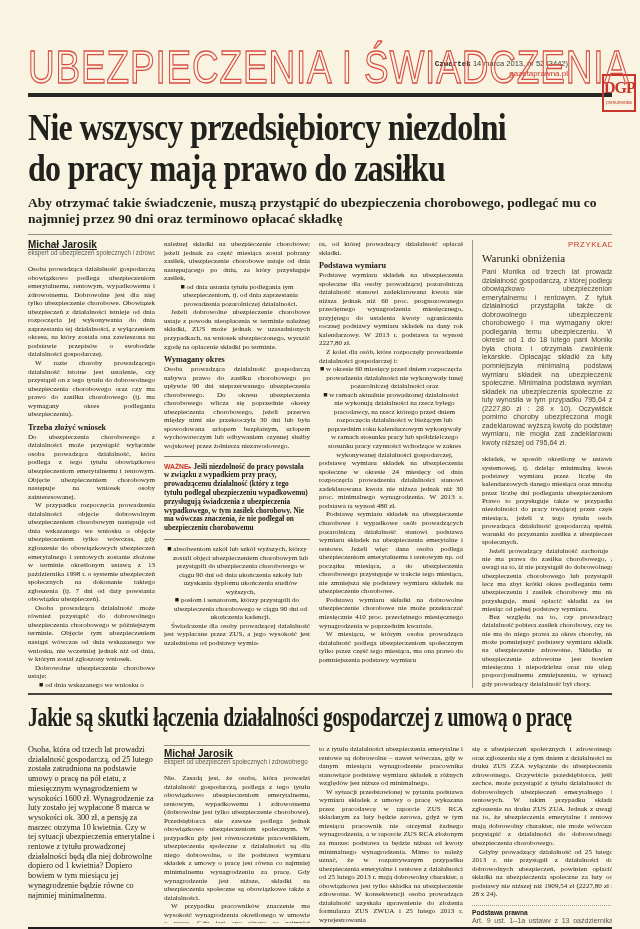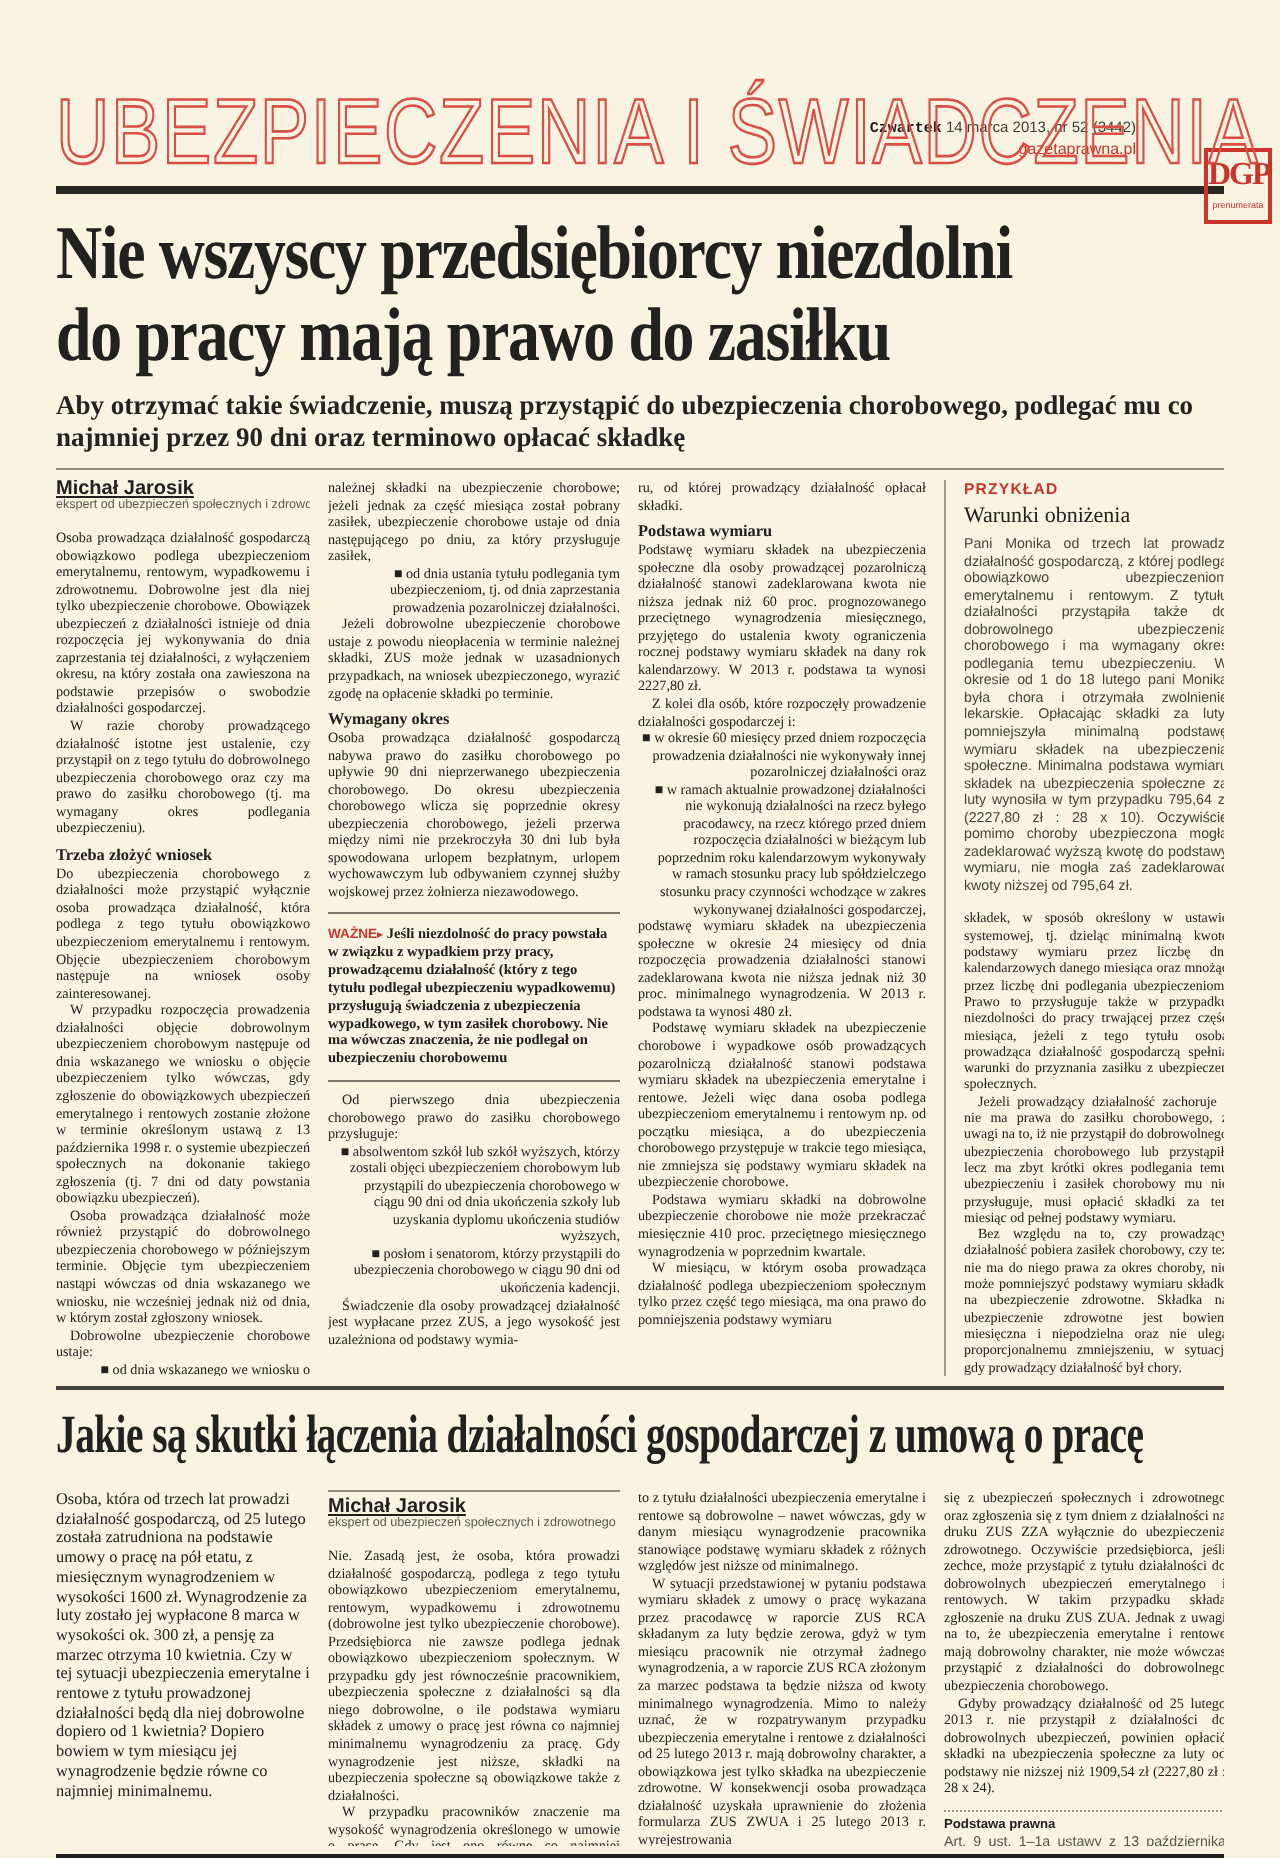--- a/index.html
+++ b/index.html
@@ -41,36 +41,36 @@
   
   .cols1{display:flex;gap:9px;margin-top:5px;height:448px;overflow:hidden;}
   .cols2{display:flex;gap:9px;margin-top:13px;height:178px;overflow:hidden;}
   .col{flex:0 0 auto;overflow:hidden;}
   .c1{width:127px;} .c2{width:146px;} .c3{width:144px;}
   .c4{width:132px;border-left:1px solid #9a9a8c;padding-left:9px;}
   .q1{width:127px;} .q2{width:146px;} .q3{width:144px;} .q4{width:141px;}
 
   .body-text p{margin:0;font-size:7.1px;line-height:8.55px;text-align:justify;}
   .body-text .ind{text-indent:7px;}
-  .body-text .bullet{padding-left:7px;text-indent:-7px;text-align:right;
+  .body-text .bullet{padding-left:7px;text-indent:-7px;text-align:center;
     font-family:"Liberation Serif","DejaVu Sans",serif;}
   .colhead{margin:4px 0 1px;font-size:8.2px;font-weight:bold;}
 
   .byline{margin-bottom:8px;}
   .by-name{font-family:"Liberation Sans",sans-serif;font-size:10px;font-weight:bold;line-height:9px;text-decoration:underline;}
   .by-role{font-family:"Liberation Sans",sans-serif;font-size:6.3px;color:#5a5a50;
     white-space:nowrap;line-height:8px;}
 
   .wazne{border-top:1px solid #77776c;border-bottom:1px solid #77776c;
     margin:5px 0;padding:6px 1px 6px 0;font-weight:bold;font-size:7.3px;line-height:8.8px;}
   .wazne .lbl{color:#c9342c;font-family:"Liberation Sans",sans-serif;font-size:6.8px;}
   .wazne .mark{color:#c9342c;font-family:"DejaVu Sans",sans-serif;font-size:6px;}
 
   .przyklad-label{color:#c9342c;font-family:"Liberation Sans",sans-serif;
-    font-weight:bold;font-size:7.8px;letter-spacing:0.6px;}
+    font-weight:normal;font-size:7.8px;letter-spacing:0.6px;text-align:right;}
   .przyklad-title{font-size:11px;font-weight:normal;margin:3px 0 4px;}
   .przyklad-text{font-family:"Liberation Sans",sans-serif;font-size:6.4px;line-height:7.6px;
     color:#45453c;text-align:justify;margin:0;}
   .c4cont p{margin:0;font-size:7px;line-height:8.3px;text-align:justify;}
   .c4cont .first{margin-top:8px;}
   .c4cont .ind{text-indent:7px;}
 
   .legal{margin-top:6px;border-top:1px dotted #99998c;padding-top:3px;}
   .legal-h{font-family:"Liberation Sans",sans-serif;font-weight:bold;font-size:6.6px;line-height:8px;}
   .legal-t{font-family:"Liberation Sans",sans-serif;font-size:5.8px;line-height:6.9px;
@@ -126,21 +126,20 @@
     <div class="col c2">
       <p>należnej składki na ubezpieczenie chorobowe; jeżeli jednak za część miesiąca został pobrany zasiłek, ubezpieczenie chorobowe ustaje od dnia następującego po dniu, za który przysługuje zasiłek,</p>
       <p class="bullet">■ od dnia ustania tytułu podlegania tym ubezpieczeniom, tj. od dnia zaprzestania prowadzenia pozarolniczej działalności.</p>
       <p class="ind">Jeżeli dobrowolne ubezpieczenie chorobowe ustaje z powodu nieopłacenia w terminie należnej składki, ZUS może jednak w uzasadnionych przypadkach, na wniosek ubezpieczonego, wyrazić zgodę na opłacenie składki po terminie.</p>
       <h4 class="colhead">Wymagany okres</h4>
       <p>Osoba prowadząca działalność gospodarczą nabywa prawo do zasiłku chorobowego po upływie 90 dni nieprzerwanego ubezpieczenia chorobowego. Do okresu ubezpieczenia chorobowego wlicza się poprzednie okresy ubezpieczenia chorobowego, jeżeli przerwa między nimi nie przekroczyła 30 dni lub była spowodowana urlopem bezpłatnym, urlopem wychowawczym lub odbywaniem czynnej służby wojskowej przez żołnierza niezawodowego.</p>
       <div class="wazne">
         <span class="lbl">WAŻNE</span><span class="mark">▸</span>
         <span>Jeśli niezdolność do pracy powstała w związku z wypadkiem przy pracy, prowadzącemu działalność (który z tego tytułu podlegał ubezpieczeniu wypadkowemu) przysługują świadczenia z ubezpieczenia wypadkowego, w tym zasiłek chorobowy. Nie ma wówczas znaczenia, że nie podlegał on ubezpieczeniu chorobowemu</span>
       </div>
-      <p class="ind">Od pierwszego dnia ubezpieczenia chorobowego prawo do zasiłku chorobowego przysługuje:</p>
       <p class="bullet">■ absolwentom szkół lub szkół wyższych, którzy zostali objęci ubezpieczeniem chorobowym lub przystąpili do ubezpieczenia chorobowego w ciągu 90 dni od dnia ukończenia szkoły lub uzyskania dyplomu ukończenia studiów wyższych,</p>
       <p class="bullet">■ posłom i senatorom, którzy przystąpili do ubezpieczenia chorobowego w ciągu 90 dni od ukończenia kadencji.</p>
       <p class="ind">Świadczenie dla osoby prowadzącej działalność jest wypłacane przez ZUS, a jego wysokość jest uzależniona od podstawy wymia-</p>
     </div>
 
     <div class="col c3">
       <p>ru, od której prowadzący działalność opłacał składki.</p>
       <h4 class="colhead">Podstawa wymiaru</h4>
       <p>Podstawę wymiaru składek na ubezpieczenia społeczne dla osoby prowadzącej pozarolniczą działalność stanowi zadeklarowana kwota nie niższa jednak niż 60 proc. prognozowanego przeciętnego wynagrodzenia miesięcznego, przyjętego do ustalenia kwoty ograniczenia rocznej podstawy wymiaru składek na dany rok kalendarzowy. W 2013 r. podstawa ta wynosi 2227,80 zł.</p>
       <p class="ind">Z kolei dla osób, które rozpoczęły prowadzenie działalności gospodarczej i:</p>

